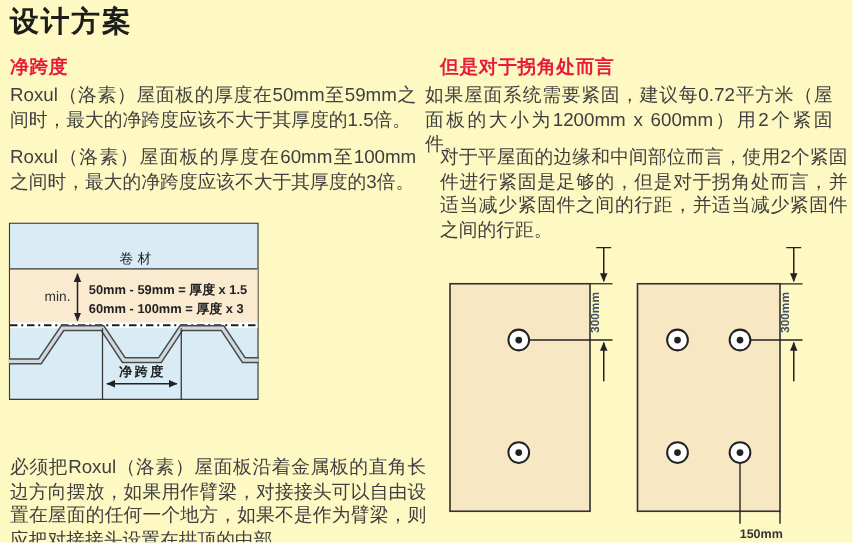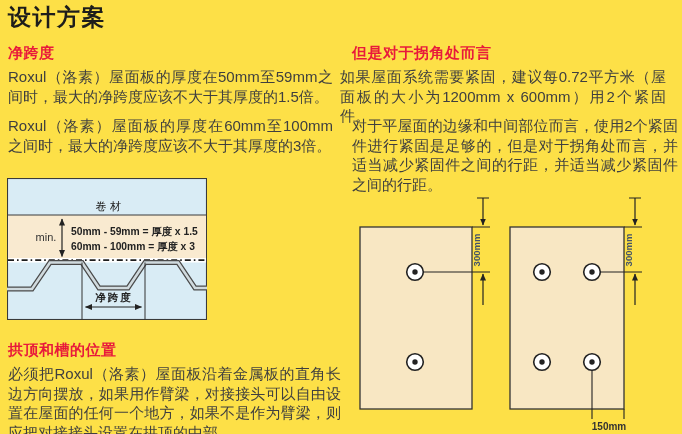--- a/index.html
+++ b/index.html
@@ -1,17 +1,17 @@
 <!DOCTYPE html>
 <html><head>
 <meta charset="utf-8">
 <style>
   html,body{margin:0;padding:0;background:#ffffff;}
   .page{
-    position:relative;width:682px;height:434px;background:#fde047;overflow:hidden;
+    position:relative;width:682px;height:434px;background:#fef9c3;overflow:hidden;
     font-family:"Liberation Sans","DejaVu Sans",sans-serif;
   }
   .page-title{
     position:absolute;left:8px;top:2px;font-size:23px;font-weight:bold;
     color:#1d1d1b;letter-spacing:1.5px;
   }
   .h-red{
     position:absolute;font-size:15px;font-weight:bold;color:#e81a3b;letter-spacing:0.5px;
   }
   .para{
@@ -63,21 +63,20 @@
       <path d="M0,111 L25,111 L43,84.5 L75,84.5 L92,110 L121,110 L138,84.5 L171,84.5 L188,110 L200,110" fill="none" stroke="#d0dade" stroke-width="2.6"></path>
 
       <line x1="75" y1="84.5" x2="75" y2="141.5" stroke="#333" stroke-width="1"></line>
       <line x1="138" y1="84.5" x2="138" y2="141.5" stroke="#333" stroke-width="1"></line>
 
       <line x1="78.5" y1="129" x2="134.5" y2="129" stroke="#222" stroke-width="1.2" marker-start="url(#ahr)" marker-end="url(#ah)"></line>
       <text x="107" y="123" text-anchor="middle" font-size="10.5" font-weight="600" letter-spacing="2" fill="#222">净跨度</text>
     </svg>
   </div>
 
-  <div class="h-red" style="left:8px;top:341px;">拱顶和槽的位置</div>
   <div class="para" style="left:8px;top:364px;width:333px;">必须把Roxul（洛素）屋面板沿着金属板的直角长边方向摆放，如果用作臂梁，对接接头可以自由设置在屋面的任何一个地方，如果不是作为臂梁，则应把对接接头设置在拱顶的中部。</div>
 
   <div class="h-red" style="left:352px;top:44px;">但是对于拐角处而言</div>
   <div class="para" style="left:340px;top:67px;width:326px;">如果屋面系统需要紧固，建议每0.72平方米（屋面板的大小为1200mm x 600mm）用2个紧固件。</div>
   <div class="para" style="left:352px;top:116px;width:326px;">对于平屋面的边缘和中间部位而言，使用2个紧固件进行紧固是足够的，但是对于拐角处而言，并适当减少紧固件之间的行距，并适当减少紧固件之间的行距。</div>
 
   <div class="diagram" style="left:350px;top:195px;width:332px;height:239px;font-weight:bold;">
     <svg width="332" height="239" viewBox="0 0 332 239">
       <defs>
         <marker id="ah2" markerWidth="9" markerHeight="8" refX="6.5" refY="3" orient="auto" markerUnits="userSpaceOnUse">

